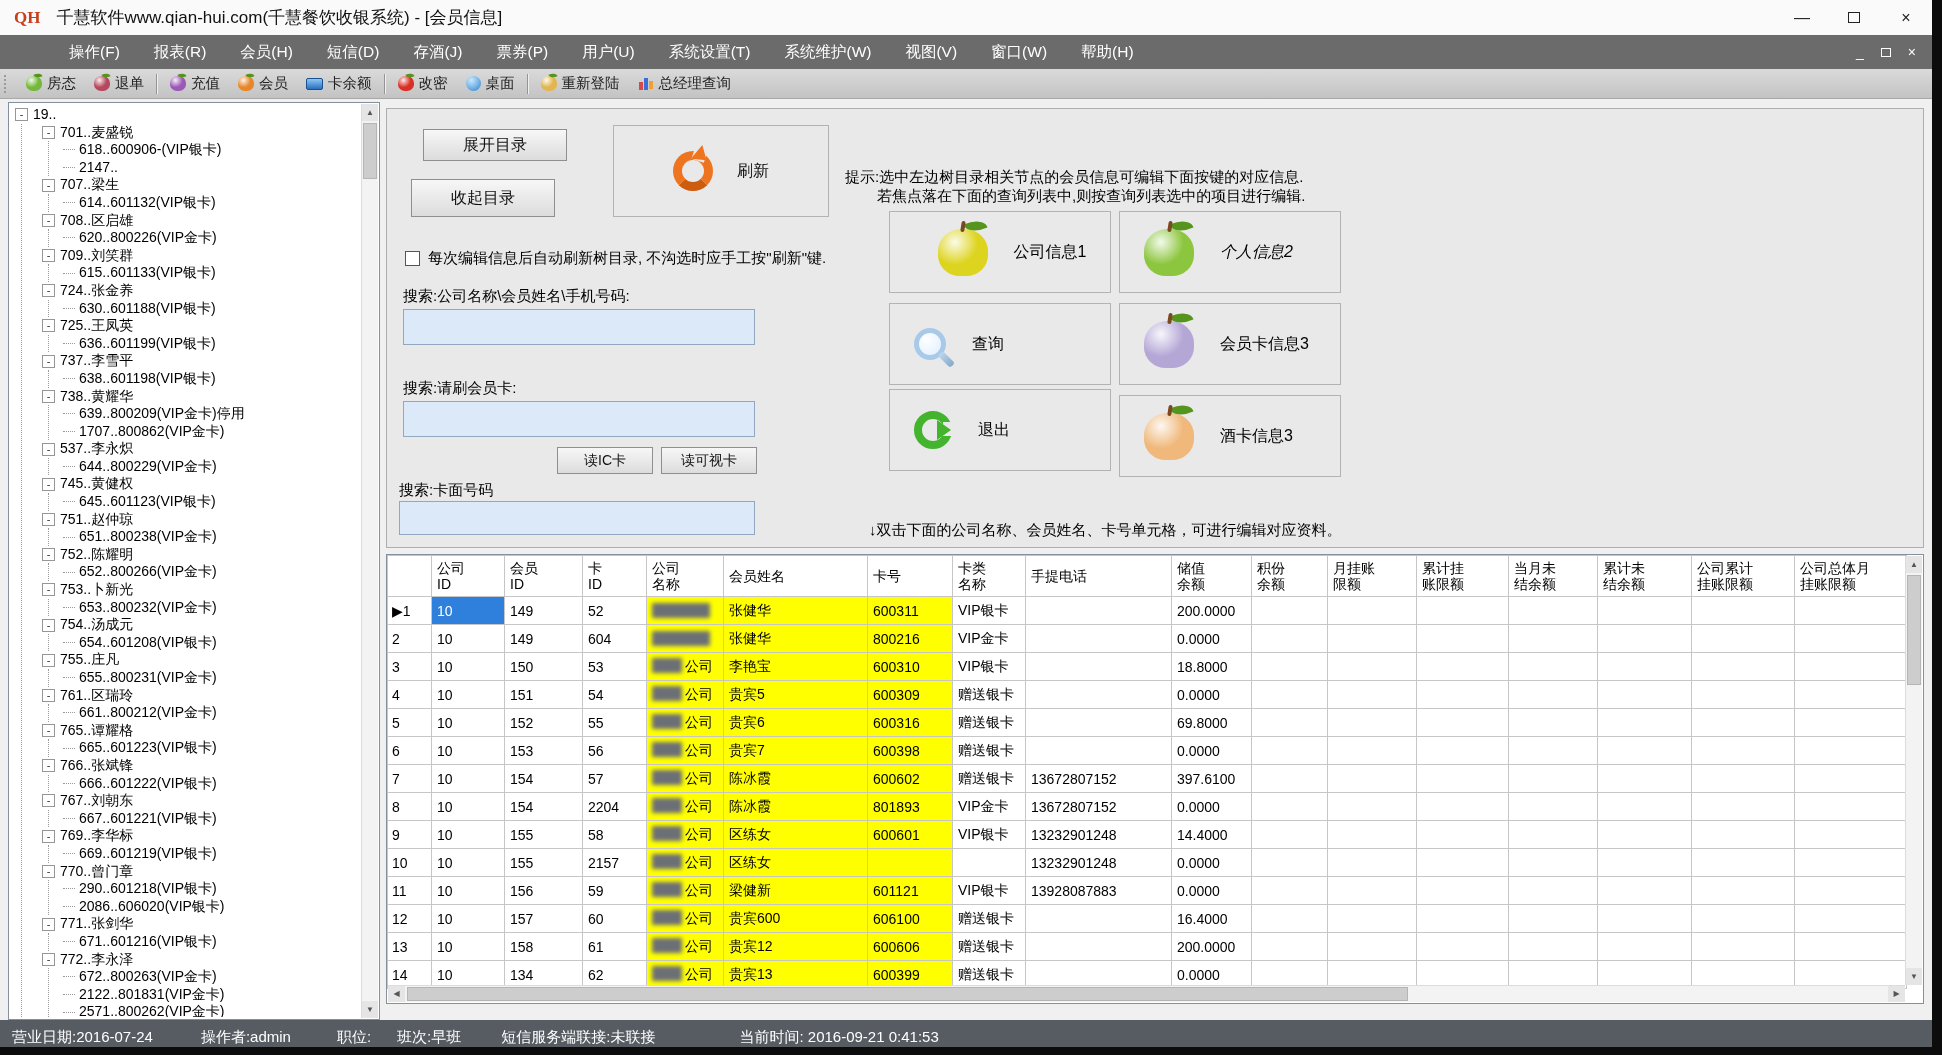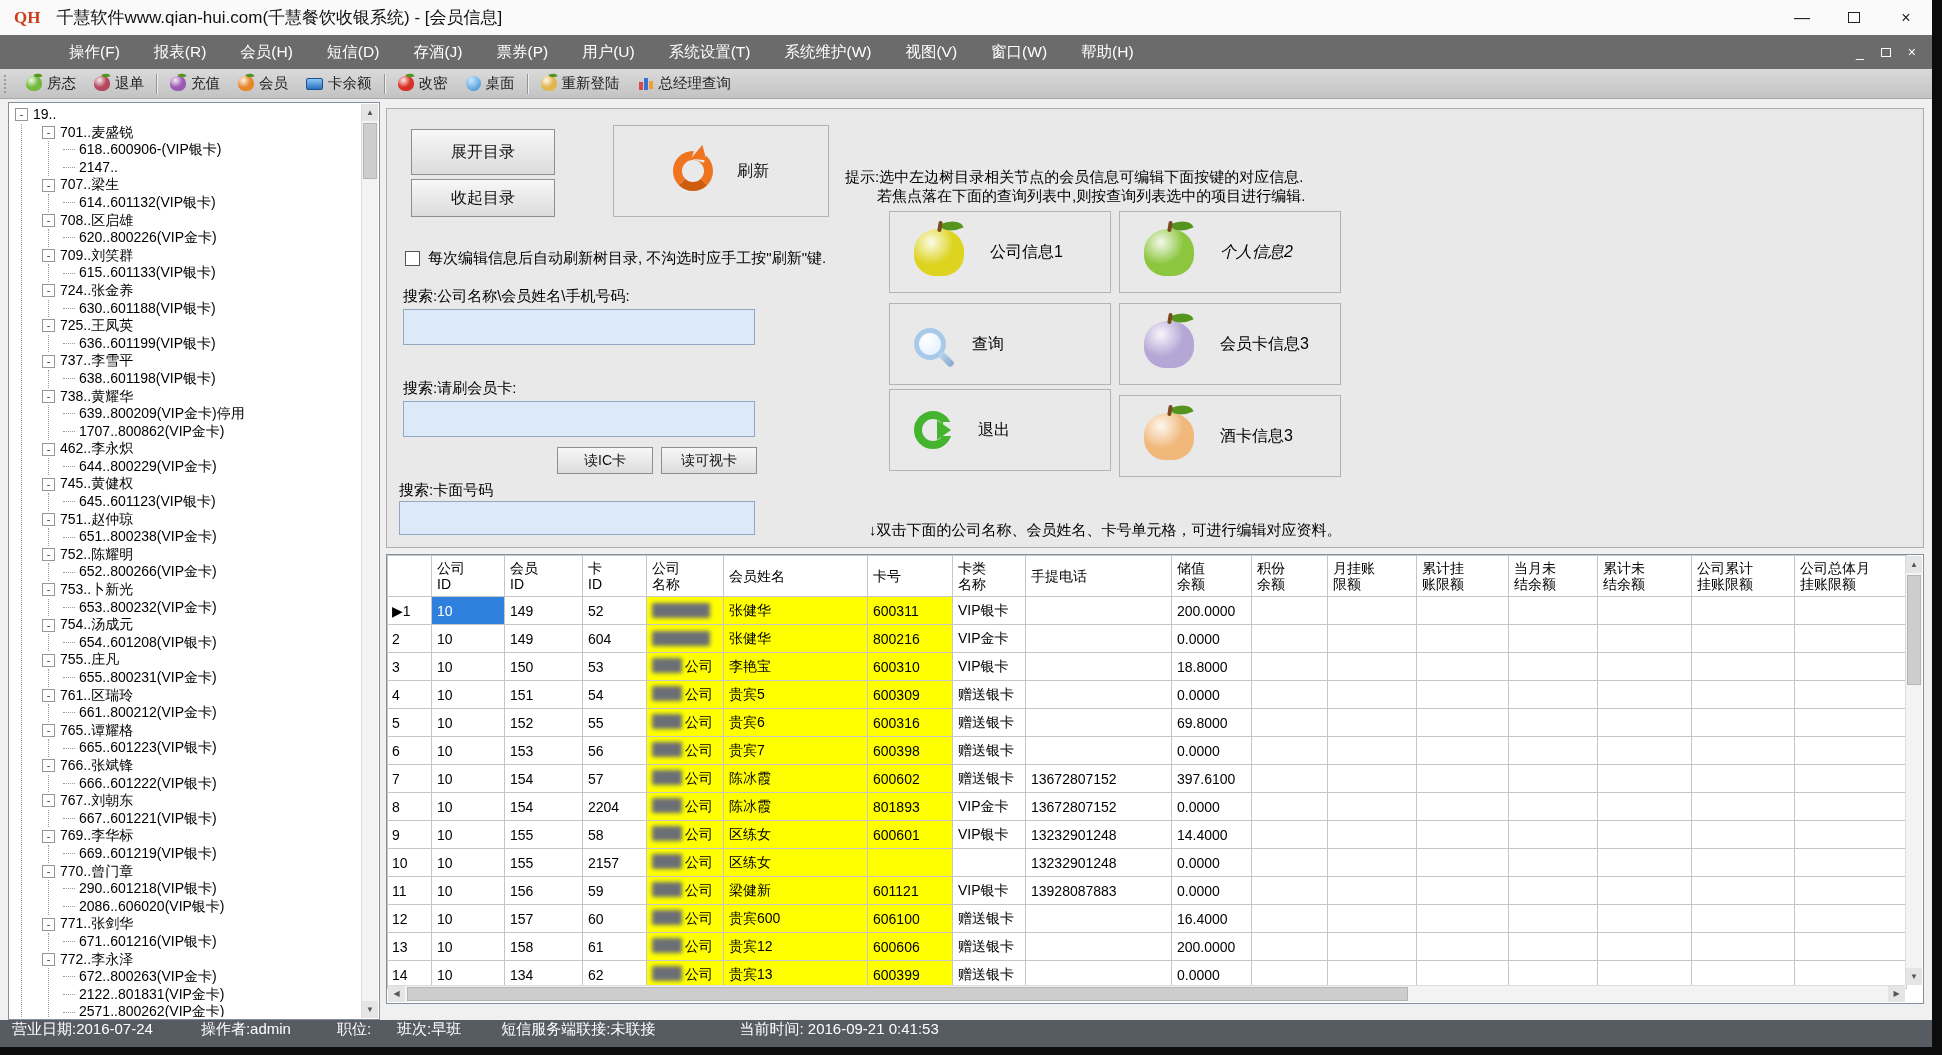--- a/index.html
+++ b/index.html
@@ -98,21 +98,21 @@
     font-size:8px; text-align:center; line-height:16px; }
   .sb-right::before { content:"▶"; }
   .h-thumb { position:absolute; left:19px; top:1px; height:14px; width:66%; background:#cdcdcd; border:1px solid #b5b5b5; }
 
   
   .main-panel { position:relative; margin-left:6px; flex:1; }
   .upper-box { position:absolute; left:0; top:6px; right:0; height:440px; border:1px solid #aeaeae; background:#e9e9e9; }
   .btn { position:absolute; border:1px solid #8f8f8f; background:linear-gradient(#f7f7f7,#dcdcdc);
     font-size:16px; color:#111; display:flex; align-items:center; justify-content:center;
     font-family:"Liberation Sans","DejaVu Sans",sans-serif; }
-  .btn.expand { left:24px; top:20px; width:144px; height:46px; }
+  .btn.expand { left:36px; top:20px; width:144px; height:32px; }
   .btn.collapse { left:24px; top:70px; width:144px; height:38px; }
   .btn.refresh { left:226px; top:16px; width:216px; height:92px; gap:24px; background:#e9e9e9; border-color:#b3b3b3; }
   .btn.small { width:96px; height:27px; font-size:14px; }
   .btn.ic { left:170px; top:338px; }
   .btn.vis { left:274px; top:338px; }
   .hint { position:absolute; left:458px; top:58px; font-size:15px; line-height:19px; color:#000; white-space:nowrap; }
   .hint .hint2 { padding-left:32px; }
   .chk-row { position:absolute; left:18px; top:140px; display:flex; align-items:center; gap:8px; font-size:15px; color:#000; white-space:nowrap; }
   .chk { width:15px; height:15px; border:1px solid #555; background:#fff; flex:none; }
   .lbl { position:absolute; font-size:15px; color:#000; white-space:nowrap; }
@@ -136,21 +136,21 @@
   td.ind { padding:1px 2px 1px 4px; color:#000; }
   td.ylw { background:#ffff00; }
   td.sel { background:#2f80dd; color:#fff; }
   .censor { display:inline-block; width:30px; height:15px; background:#6b6f76; filter:blur(2px);
     vertical-align:-2px; margin-right:3px; border-radius:1px; }
   .censor.full { width:58px; }
   .grid-thumb { top:19px; height:110px; }
 
   
   .statusbar { position:absolute; left:0; bottom:0; width:100%; height:27px; background:#575b62; color:#fff;
-    font-size:15px; display:flex; align-items:flex-start; white-space:nowrap; }
+    font-size:15px; display:flex; align-items:flex-end; white-space:nowrap; }
   .status-seg:nth-child(1){ margin-left:12px; }
   .status-seg:nth-child(2){ margin-left:48px; }
   .status-seg:nth-child(3){ margin-left:46px; }
   .status-seg:nth-child(4){ margin-left:26px; }
   .status-seg:nth-child(5){ margin-left:40px; }
   .status-seg:nth-child(6){ margin-left:84px; }
 </style>
 </head>
 <body>
 
@@ -327,21 +327,21 @@
                 <span class="t-dash"></span>
                 <span>639..800209(VIP金卡)停用</span>
               </div>
               <div class="t-line card">
                 <span class="t-dash"></span>
                 <span>1707..800862(VIP金卡)</span>
               </div>
             </div>
             <div class="t-line">
               <span class="t-box">-</span>
-              <span>462..李永炽</span>
+              <span>537..李永炽</span>
             </div>
             <div class="t-kids2">
               <div class="t-line card">
                 <span class="t-dash"></span>
                 <span>644..800229(VIP金卡)</span>
               </div>
             </div>
             <div class="t-line">
               <span class="t-box">-</span>
               <span>745..黄健权</span>
@@ -522,21 +522,21 @@
         </div>
         <div class="lbl s1">搜索:公司名称\会员姓名\手机号码:</div>
         <input class="inp s1" style="">
         <div class="lbl s2">搜索:请刷会员卡:</div>
         <input class="inp s2" style="">
         <button class="btn small ic">读IC卡</button>
         <button class="btn small vis">读可视卡</button>
         <div class="lbl s3">搜索:卡面号码</div>
         <input class="inp s3" style="">
         <div id="action-buttons">
-            <button class="abtn" style="left: 502px; top: 102px;">
+            <button class="abtn" style="left: 502px; top: 102px; justify-content: center;">
               <span class="apple-icon big" style="--c: #ddd41f;"></span>
               <span>公司信息1</span>
             </button>
             <button class="abtn" style="left: 732px; top: 102px; font-style: italic;">
               <span class="apple-icon big" style="--c: #8cc63e;"></span>
               <span>个人信息2</span>
             </button>
             <button class="abtn" style="left: 502px; top: 194px;">
               <span class="magnifier-icon"></span>
               <span>查询</span>

